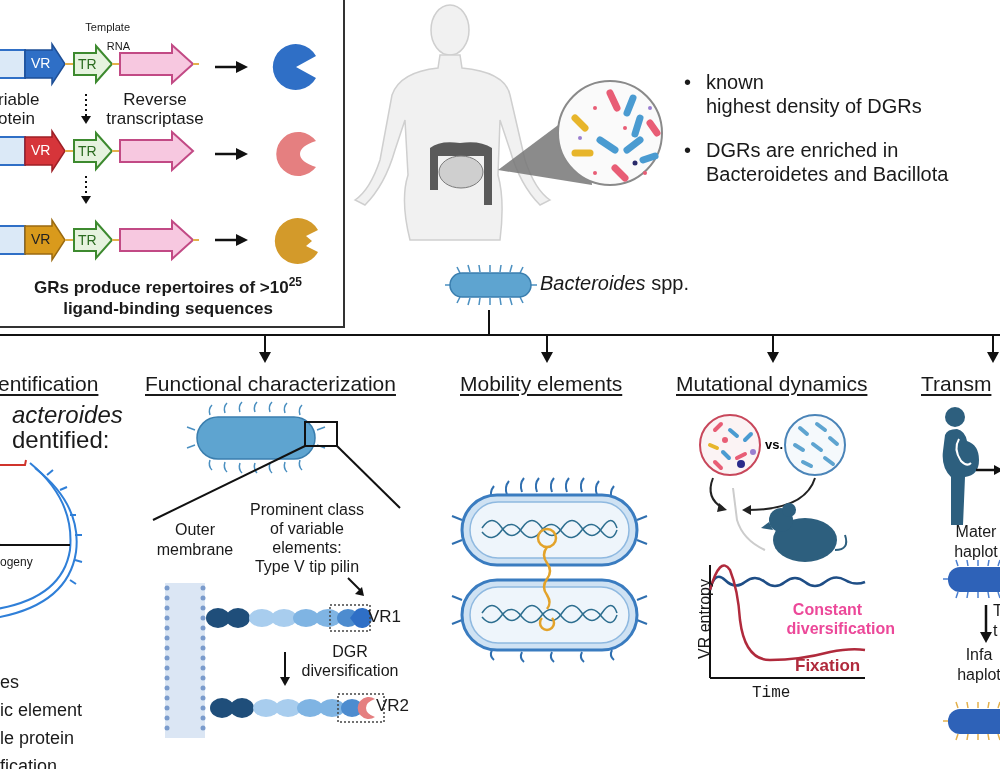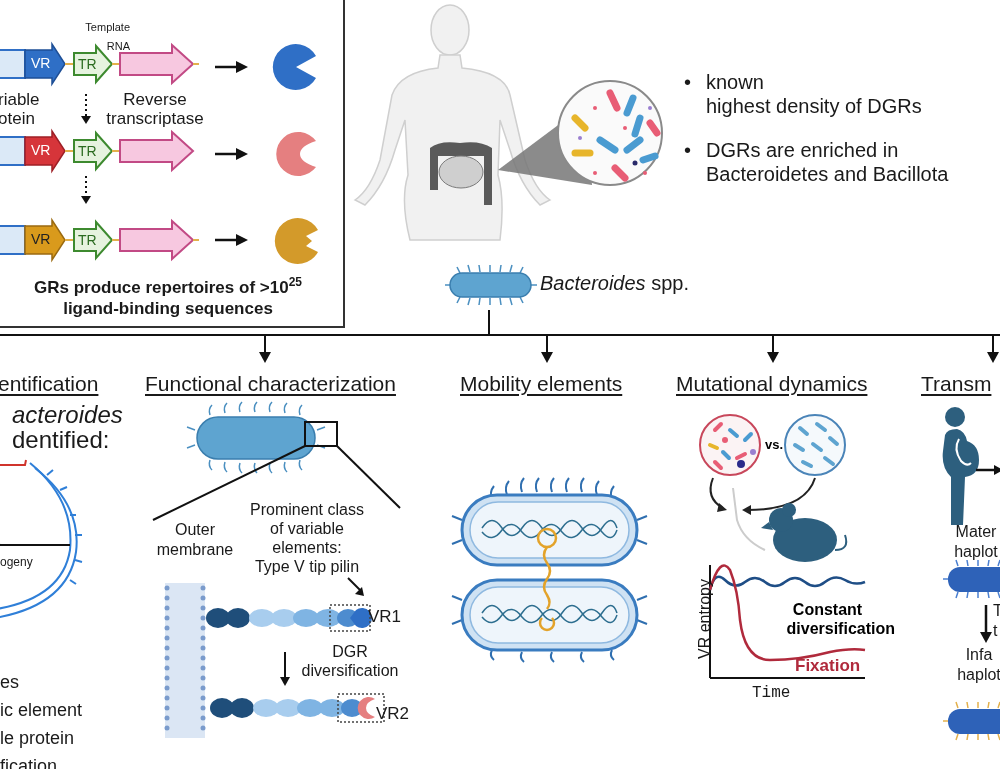--- a/index.html
+++ b/index.html
@@ -307,21 +307,21 @@
     <ellipse cx="202" cy="130" rx="11" ry="9" fill="#4d8ccf"></ellipse>
     <path d="M225 121 A11 11 0 1 0 225 139 Q216 136 216 130 Q216 124 225 121 Z" fill="#e57f80"></path>
     <rect x="188" y="116" width="46" height="28" fill="none" stroke="#444" stroke-width="1.5" stroke-dasharray="2 2"></rect>
   </g>
   <line x1="135" y1="74" x2="135" y2="102" stroke="#111" stroke-width="2"></line>
   <path d="M130 99 L135 108 L140 99 Z" fill="#111"></path>
   <line x1="198" y1="0" x2="212" y2="14" stroke="#111" stroke-width="2"></line>
   <path d="M205 16 L214 18 L212 9 Z" fill="#111"></path>
 </svg>
 <div class="t" style="left:368px; top:607px; font-size:17px;">VR1</div>
-<div class="t" style="left:376px; top:696px; font-size:17px;margin-top:8px;">VR2</div>
+<div class="t" style="left:376px; top:696px; font-size:17px;">VR2</div>
 <div class="t c" style="left:290px; top:642px; width:120px; font-size:16px; line-height:19px;">
   <div>DGR</div>
   <div>diversification</div>
 </div>
 
 <div class="t c" style="left:470px; top:418px; width:160px; font-size:17px; line-height:20px;">
 </div>
 <svg width="200" height="190" style="left:452px; top:470px;">
   <g stroke="#2f6fb0" stroke-width="2" fill="none">
     <path d="M40 30 q-3 -8 2 -14"></path>
@@ -402,21 +402,21 @@
   </g>
 </svg>
 <div class="t" style="left:765px; top:437px; font-size:13px; font-weight:bold; color:#000000;">vs.</div>
 
 <svg width="200" height="130" style="left:700px; top:560px;">
   <line x1="10" y1="5" x2="10" y2="118" stroke="#111" stroke-width="2"></line>
   <line x1="10" y1="118" x2="165" y2="118" stroke="#111" stroke-width="2"></line>
   <path d="M10 30 Q15 10 25 20 Q35 30 45 22 Q55 14 65 22 Q75 30 85 22 Q95 14 105 22 Q115 30 125 22 Q135 14 145 20 Q155 26 165 22" fill="none" stroke="#1f4e86" stroke-width="2.5"></path>
   <path d="M10 30 Q20 -5 30 10 Q38 30 40 60 Q45 100 70 100 Q100 100 130 92 Q150 88 165 90" fill="none" stroke="#b02a3c" stroke-width="2.5"></path>
 </svg>
-<div class="t" style="left:760px; top:600px; font-size:16px; font-weight:bold; line-height:19px; color:#000000; text-align:right; width:135px;">
+<div class="t" style="left:760px; top:600px; font-size:16px; font-weight:bold; line-height:19px; color:#ec4899; text-align:right; width:135px;">
   <div style="text-align:center;">Constant</div>
   <div>diversification</div>
 </div>
 <div class="t" style="left:795px; top:656px; font-size:17px; font-weight:bold; color:#b02a3c;">Fixation</div>
 <div class="t" style="left:650px; top:610px; font-size:16px; transform:rotate(-90deg); transform-origin:center; width:110px; text-align:center;">VR entropy</div>
 <div class="t" style="left:752px; top:684px; font-size:16px;font-family:Liberation Mono, monospace;">Time</div>
 
 <svg width="60" height="120" style="left:935px; top:405px;">
   <circle cx="20" cy="12" r="10" fill="#2d5f7e"></circle>
   <path d="M10 30 Q12 24 22 24 Q30 26 32 36 Q44 40 44 55 Q44 70 30 72 L28 120 L16 120 L16 72 Q6 62 8 46 Z" fill="#2d5f7e"></path>

